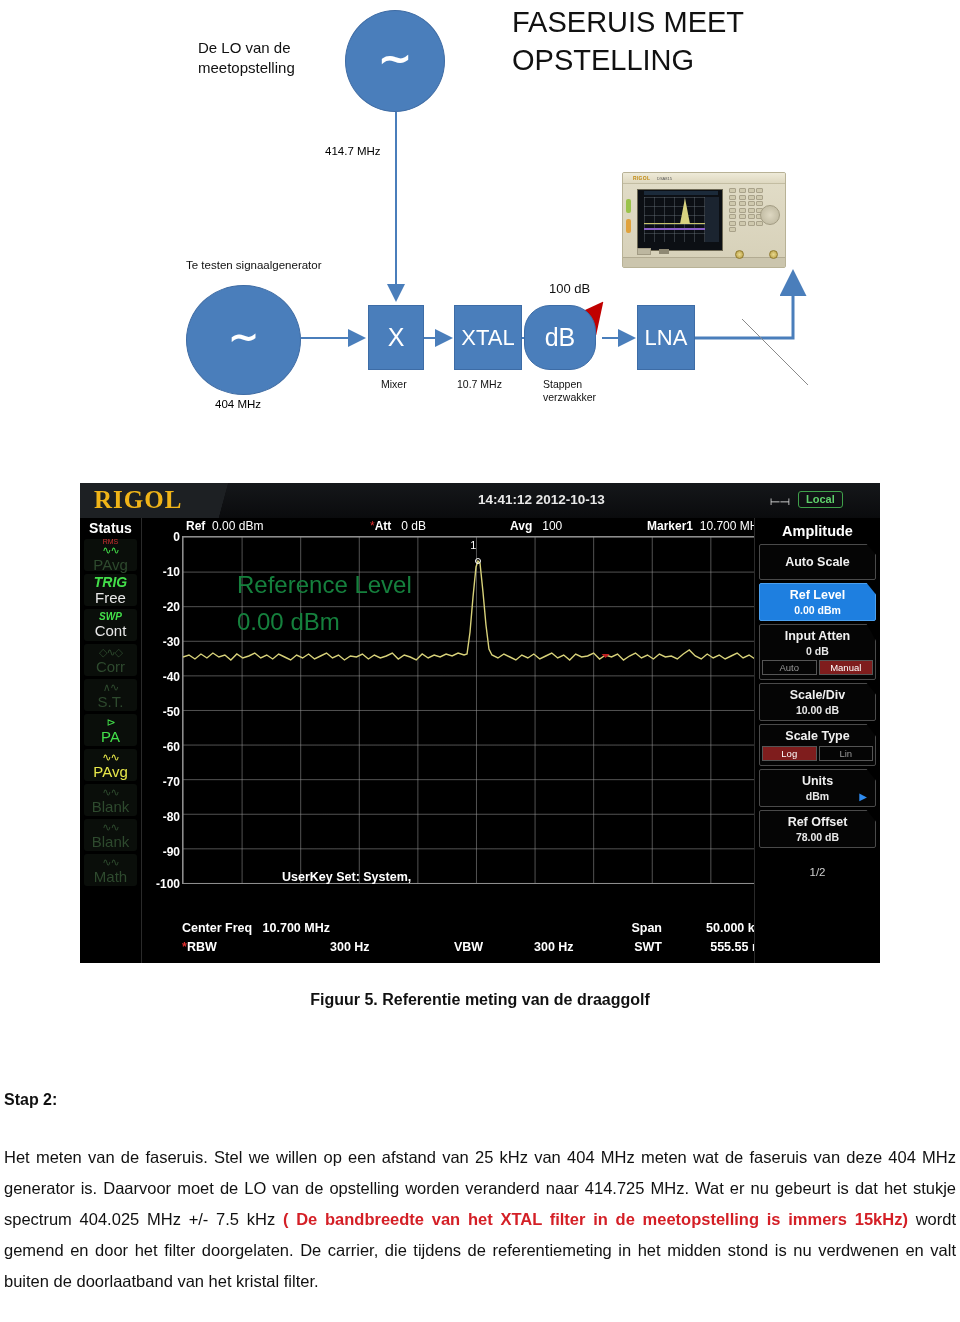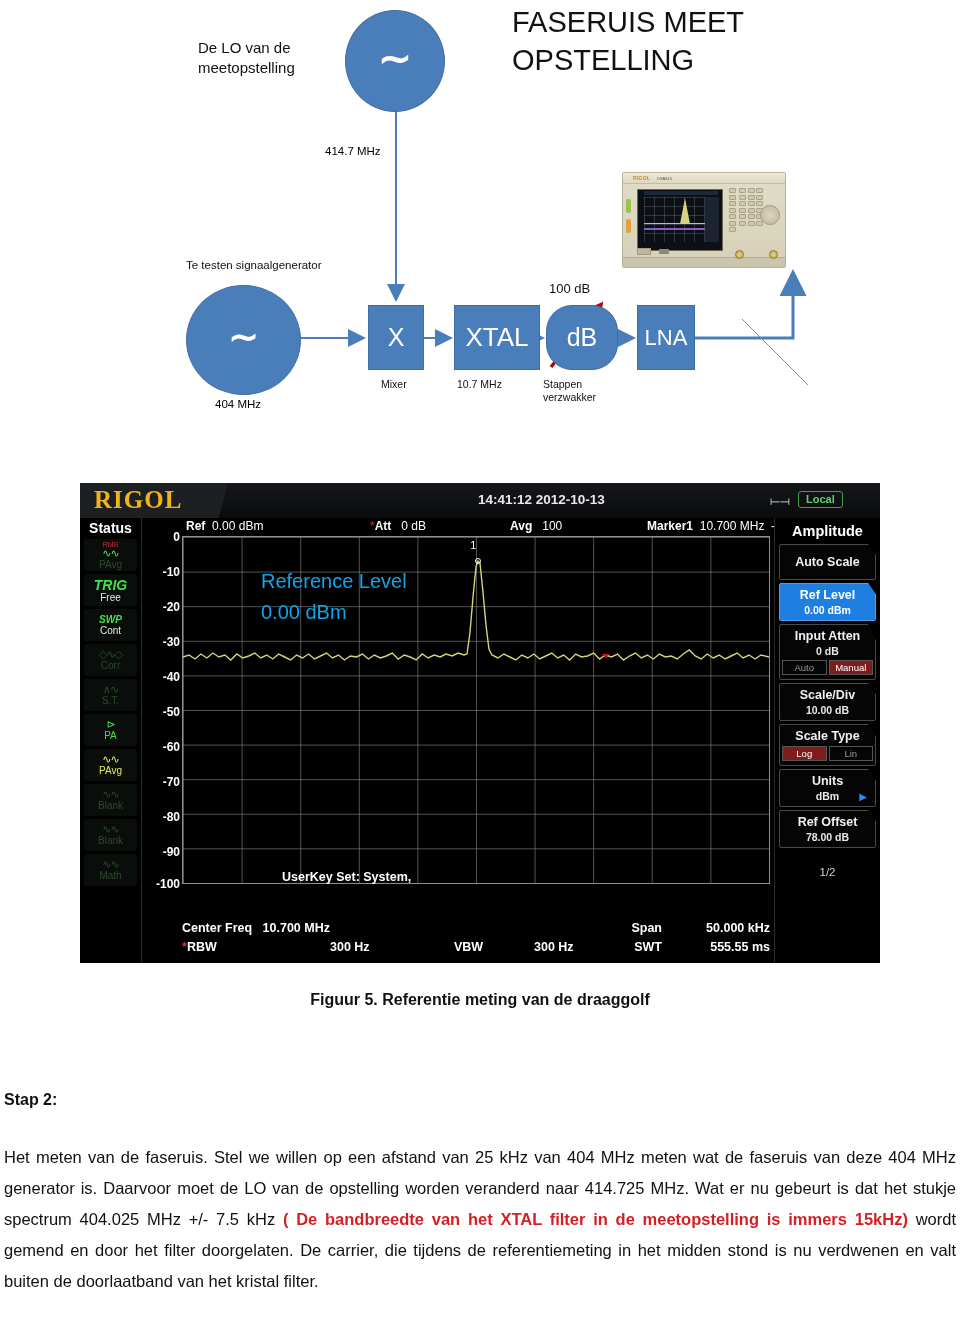--- a/index.html
+++ b/index.html
@@ -44,22 +44,22 @@
   .freq-lo { position: absolute; left: 325px; top: 145px; font-size: 11.5px; }
   .freq-gen { position: absolute; left: 215px; top: 398px; font-size: 11.5px; }
 
   .blk {
     position: absolute; top: 305px; height: 65px;
     background: #4a7ebb; border: 1px solid #3d6ca6;
     display: flex; align-items: center; justify-content: center;
     color: #fff; font-size: 25px; font-weight: 400;
   }
   .blk-mixer { left: 368px; width: 56px; }
-  .blk-xtal  { left: 454px; width: 86px; font-size: 26px; }
-  .blk-db    { left: 546px; width: 72px; border-radius: 26px; }
+  .blk-xtal  { left: 454px; width: 68px; font-size: 22px; }
+  .blk-db    { left: 524px; width: 72px; border-radius: 26px; }
   .blk-lna   { left: 637px; width: 58px; font-size: 22px; }
 
   .blk-cap {
     position: absolute; font-size: 10.5px; line-height: 1.25; color: #111;
   }
   .cap-mixer { left: 381px; top: 378px; }
   .cap-xtal  { left: 457px; top: 378px; }
   .cap-att   { left: 543px; top: 378px; width: 70px; }
   .cap-100db { left: 549px; top: 281px; font-size: 13px; }
 
@@ -129,27 +129,27 @@
   .local-box { position:absolute; left:718px; top:8px; padding:1px 7px 2px;
     border:1px solid #3fa04a; border-radius:3px; color:#5fd16b; font-size:11px; font-weight:600;}
 
   .sa-status { position:absolute; left:0; top:35px; width:62px; bottom:0; background:#000;
     border-right:1px solid #2a2a2a;}
   .st-title { color:#fff; font-size:14px; font-weight:700; text-align:center; padding-top:2px;}
   .st-item { margin:3px 4px 0; height:32px; border-radius:3px;
     background:#0a0e0a; display:flex; flex-direction:column;
     align-items:center; justify-content:center; line-height:1;}
   .st-item .ic { font-size:11px; letter-spacing:-1px; }
-  .st-item .lb { font-size:10px; margin-top:1px; }
+  .st-item .lb { font-size:15px; margin-top:1px; }
   .st-on  { color:#43e04a; }
   .st-yel { color:#e8e84a; }
   .st-dim { color:#2e4a2e; }
   .st-red { color:#d03030; font-size:7px; }
 
-  .sa-menu { position:absolute; right:0; top:35px; width:106px; bottom:0; background:#000;
+  .sa-menu { position:absolute; right:0; top:35px; width:126px; bottom:0; background:#000;
     border-left:1px solid #2a2a2a;}
   .mn-title { color:#fff; font-size:14.5px; font-weight:700; text-align:center; padding:5px 0 2px;}
   .mn-item { position:relative; margin:3px 4px; border:1px solid #4a4a4a; border-radius:2px;
     background:#050505; padding:4px 2px; text-align:center;
     clip-path: polygon(0 0, 92% 0, 100% 30%, 100% 100%, 0 100%);}
   .mn-item .m1 { color:#f0f0f0; font-size:12.5px; font-weight:700; }
   .mn-item .m2 { color:#e8e8e8; font-size:10.5px; font-weight:700; margin-top:2px;}
   .mn-sel { background:#1e7fe0; border-color:#4aa0f0; }
   .mn-sel .m1, .mn-sel .m2 { color:#fff; }
   .toggle { display:flex; gap:2px; margin-top:3px; }
@@ -164,21 +164,21 @@
   .topline b { font-weight:700; }
   .tl { position:absolute; top:1px; white-space:nowrap; }
   .grid-area { position:absolute; left:40px; top:18px; right:4px; height:348px;
     border:1px solid #8d8d8d;
     background-image:
       linear-gradient(to right, rgba(150,150,150,.55) 1px, transparent 1px),
       linear-gradient(to bottom, rgba(150,150,150,.55) 1px, transparent 1px);
     background-size: 10% 10%;}
   .ylab { position:absolute; left:2px; width:36px; text-align:right;
     color:#fff; font-size:12px; font-weight:700;}
-  .reflvl { position:absolute; left:95px; top:48px; color:#0ea5e9; font-size:20px; line-height:1.55;margin-left:24px;}
+  .reflvl { position:absolute; left:95px; top:48px; color:#15803d; font-size:24px; line-height:1.55;}
   .mk-num { position:absolute; color:#fff; font-size:11px; }
   .userkey { position:absolute; left:140px; top:352px; color:#fff; font-size:12.5px; font-weight:700;}
   .sa-bottom { position:absolute; left:40px; right:4px; bottom:4px; color:#fff;
     font-size:12.5px; font-weight:700; height:38px;}
   .bl { position:absolute; white-space:nowrap; }
   .ast { color:#e03030; }
 
   
   .caption {
     position:absolute; left:0; top:991px; width:960px; text-align:center;

